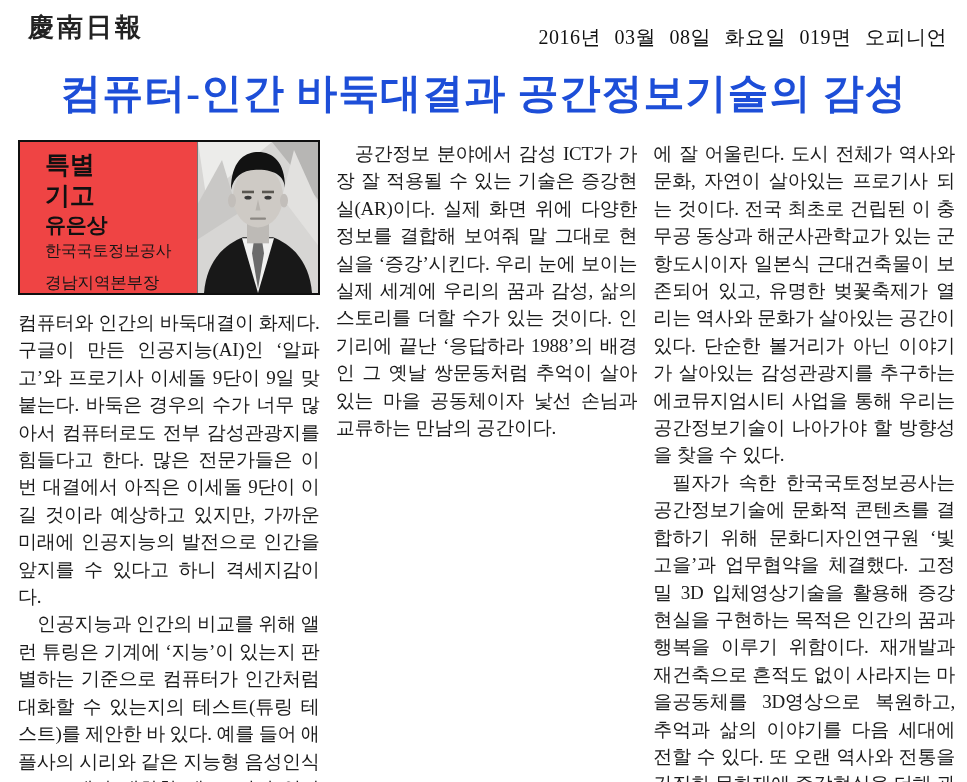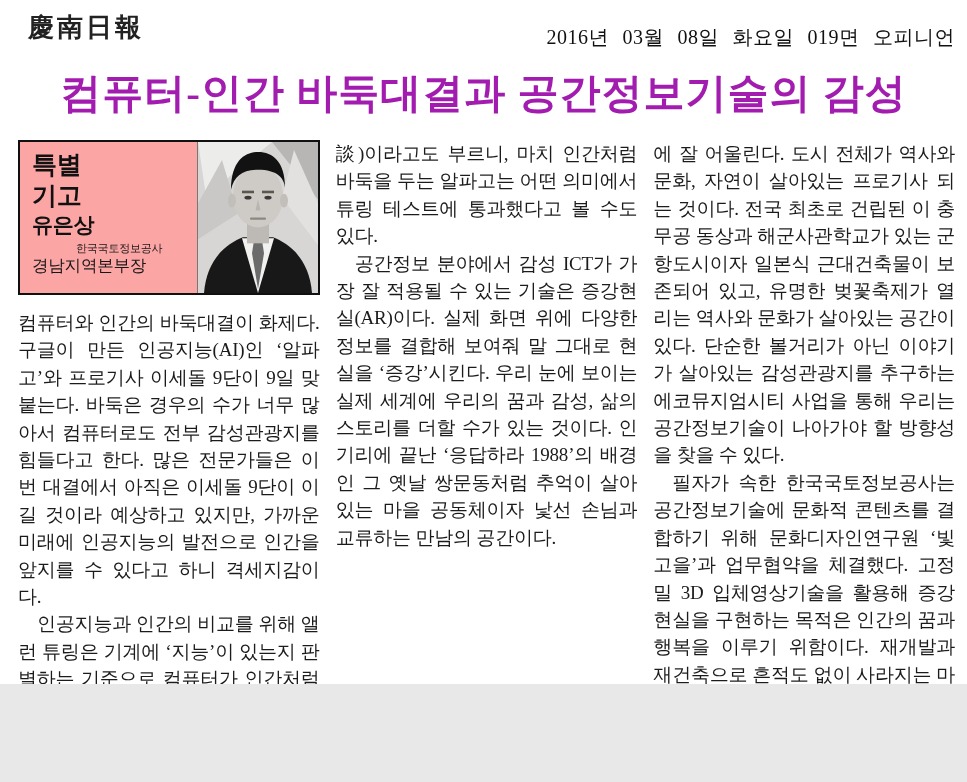--- a/index.html
+++ b/index.html
@@ -1,57 +1,57 @@
 <!DOCTYPE html>
 <html lang="ko"><head>
 <meta charset="utf-8">
 <style>
   * { margin: 0; padding: 0; box-sizing: border-box; }
   html, body { background: #e8e8e8; }
   .page {
     position: relative;
     width: 967px;
-    height: 684px;
+    height: 782px;
     background: #ffffff;
     overflow: hidden;
     font-family: "Liberation Serif", "DejaVu Serif", serif;
     color: #1a1a1a;
     margin: 0 auto;
   }
 
   
   .np-logo {
     position: absolute;
     left: 28px; top: 10px;
     font-size: 26px;
     font-weight: 700;
     letter-spacing: 3px;
     color: #222;
     font-family: "Liberation Serif", "DejaVu Serif", serif;
   }
   .dateline {
     position: absolute;
-    right: 12px; top: 24px;
+    right: 20px; top: 24px;
     font-size: 20px;
     color: #111;
     word-spacing: 8px;
     letter-spacing: 0.5px;
     white-space: nowrap;
     margin-left: 44px;
   }
 
   
   .headline {
     position: absolute;
     left: 0; right: 0; top: 66px;
     text-align: center;
     font-size: 41px;
     font-weight: 700;
     letter-spacing: 1px;
-    color: #a21caf;
+    color: #1d4ed8;
     font-family: "Liberation Serif", "DejaVu Serif", serif;
   }
 
   
   .columns {
     position: absolute;
     left: 18px; top: 140px;
     width: 937px; height: 642px;
     display: flex;
     gap: 16px;
@@ -70,31 +70,32 @@
   .col p { margin: 0; }
   .col p.indent { text-indent: 1em; }
 
   
   .author-box {
     width: 100%;
     height: 155px;
     border: 2px solid #101010;
     display: flex;
     margin-bottom: 14px;
-    background: #fca5a5;
+    background: #ef4444;
+    padding-left: 13px;
   }
   .author-meta {
     flex: 1 1 auto;
     padding: 8px 4px 6px 12px;
     line-height: 1.0;
   }
   .box-label { font-size: 25px; font-weight: 700; line-height: 1.22; color: #111; }
   .author-name { font-size: 21px; font-weight: 700; margin-top: 4px; color: #111; }
-  .author-org  { font-size: 11px; margin-top: 7px; color: #161616; margin-left: 44px; }
-  .author-role { font-size: 16.5px; margin-top: 4px; color: #161616; }
+  .author-org  { font-size: 16px; margin-top: 7px; color: #161616; }
+  .author-role { font-size: 16.5px; margin-top: 16px; color: #161616; }
   .author-photo {
     flex: 0 0 121px;
     height: 100%;
     border-left: 1px solid #777;
     overflow: hidden;
   }
   .author-photo svg { display: block; width: 100%; height: 100%; }
 </style>
 </head>
 <body>
@@ -143,21 +144,20 @@
             <rect x="52" y="76" width="16" height="2.2" rx="1" fill="#8b8782"></rect>
           </svg>
         </div>
       </div>
 
       <p>컴퓨터와 인간의 바둑대결이 화제다. 구글이 만든 인공지능(AI)인 ‘알파고’와 프로기사 이세돌 9단이 9일 맞붙는다. 바둑은 경우의 수가 너무 많아서 컴퓨터로도 전부 감성관광지를 힘들다고 한다. 많은 전문가들은 이번 대결에서 아직은 이세돌 9단이 이길 것이라 예상하고 있지만, 가까운 미래에 인공지능의 발전으로 인간을 앞지를 수 있다고 하니 격세지감이다.</p>
       <p class="indent">인공지능과 인간의 비교를 위해 앨런 튜링은 기계에 ‘지능’이 있는지 판별하는 기준으로 컴퓨터가 인간처럼대화할 수 있는지의 테스트(튜링 테스트)를 제안한 바 있다. 예를 들어 애플사의 시리와 같은 지능형 음성인식 프로그램과 대화할 때, 그것이 인간인지 아닌지 대화만으로 알아채지 못한다면, 기계에게 ‘지능’이 있다고 보는 것이다. 바둑을 손으로 두는 대화라는 뜻으로 수담(手</p>
     </div>
 
     <div class="col">
-      <p>談)이라고도 부르니, 마치 인간처럼 바둑을 두는 알파고는 어떤 의미에서 튜링 테스트에 통과했다고 볼 수도 있다.</p>
       <p class="indent">공간정보 분야에서 감성 ICT가 가장 잘 적용될 수 있는 기술은 증강현실(AR)이다. 실제 화면 위에 다양한 정보를 결합해 보여줘 말 그대로 현실을 ‘증강’시킨다. 우리 눈에 보이는 실제 세계에 우리의 꿈과 감성, 삶의 스토리를 더할 수가 있는 것이다. 인기리에 끝난 ‘응답하라 1988’의 배경인 그 옛날 쌍문동처럼 추억이 살아있는 마을 공동체이자 낯선 손님과 교류하는 만남의 공간이다.</p>
 
     </div>
 
     <div class="col">
       <p>에 잘 어울린다. 도시 전체가 역사와 문화, 자연이 살아있는 프로기사 되는 것이다. 전국 최초로 건립된 이 충무공 동상과 해군사관학교가 있는 군항도시이자 일본식 근대건축물이 보존되어 있고, 유명한 벚꽃축제가 열리는 역사와 문화가 살아있는 공간이 있다. 단순한 볼거리가 아닌 이야기가 살아있는 감성관광지를 추구하는 에코뮤지엄시티 사업을 통해 우리는 공간정보기술이 나아가야 할 방향성을 찾을 수 있다.</p>
       <p class="indent">필자가 속한 한국국토정보공사는 공간정보기술에 문화적 콘텐츠를 결합하기 위해 문화디자인연구원 ‘빛고을’과 업무협약을 체결했다. 고정밀 3D 입체영상기술을 활용해 증강현실을 구현하는 목적은 인간의 꿈과 행복을 이루기 위함이다. 재개발과 재건축으로 흔적도 없이 사라지는 마을공동체를 3D영상으로 복원하고, 추억과 삶의 이야기를 다음 세대에 전할 수 있다. 또 오랜 역사와 전통을 간직한 문화재에 증강현실을 더해 관광객들을 위한 소통과 공감의 기회를 제공한다. 이러한 가능성을 실현하기 위한 노력의 기초는 바로 인간을 위한 기술의 추구, 삶과 문화를 위한 공간정보산업의 진흥에 있다.</p>
     </div>
 
   </div>

